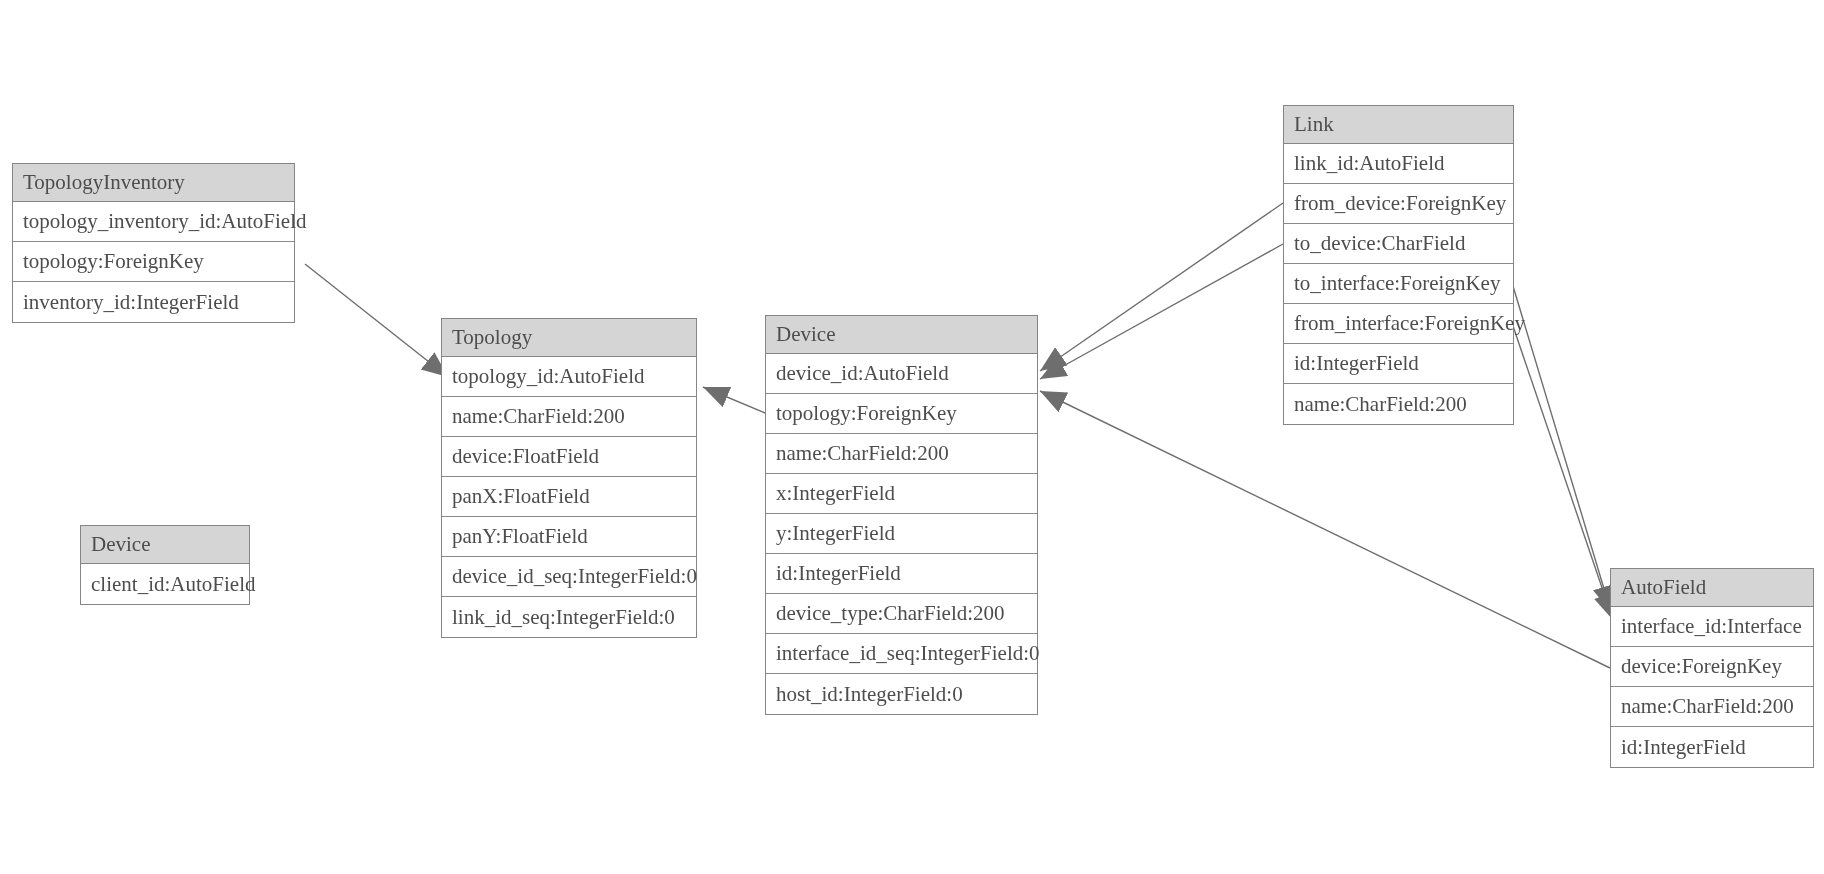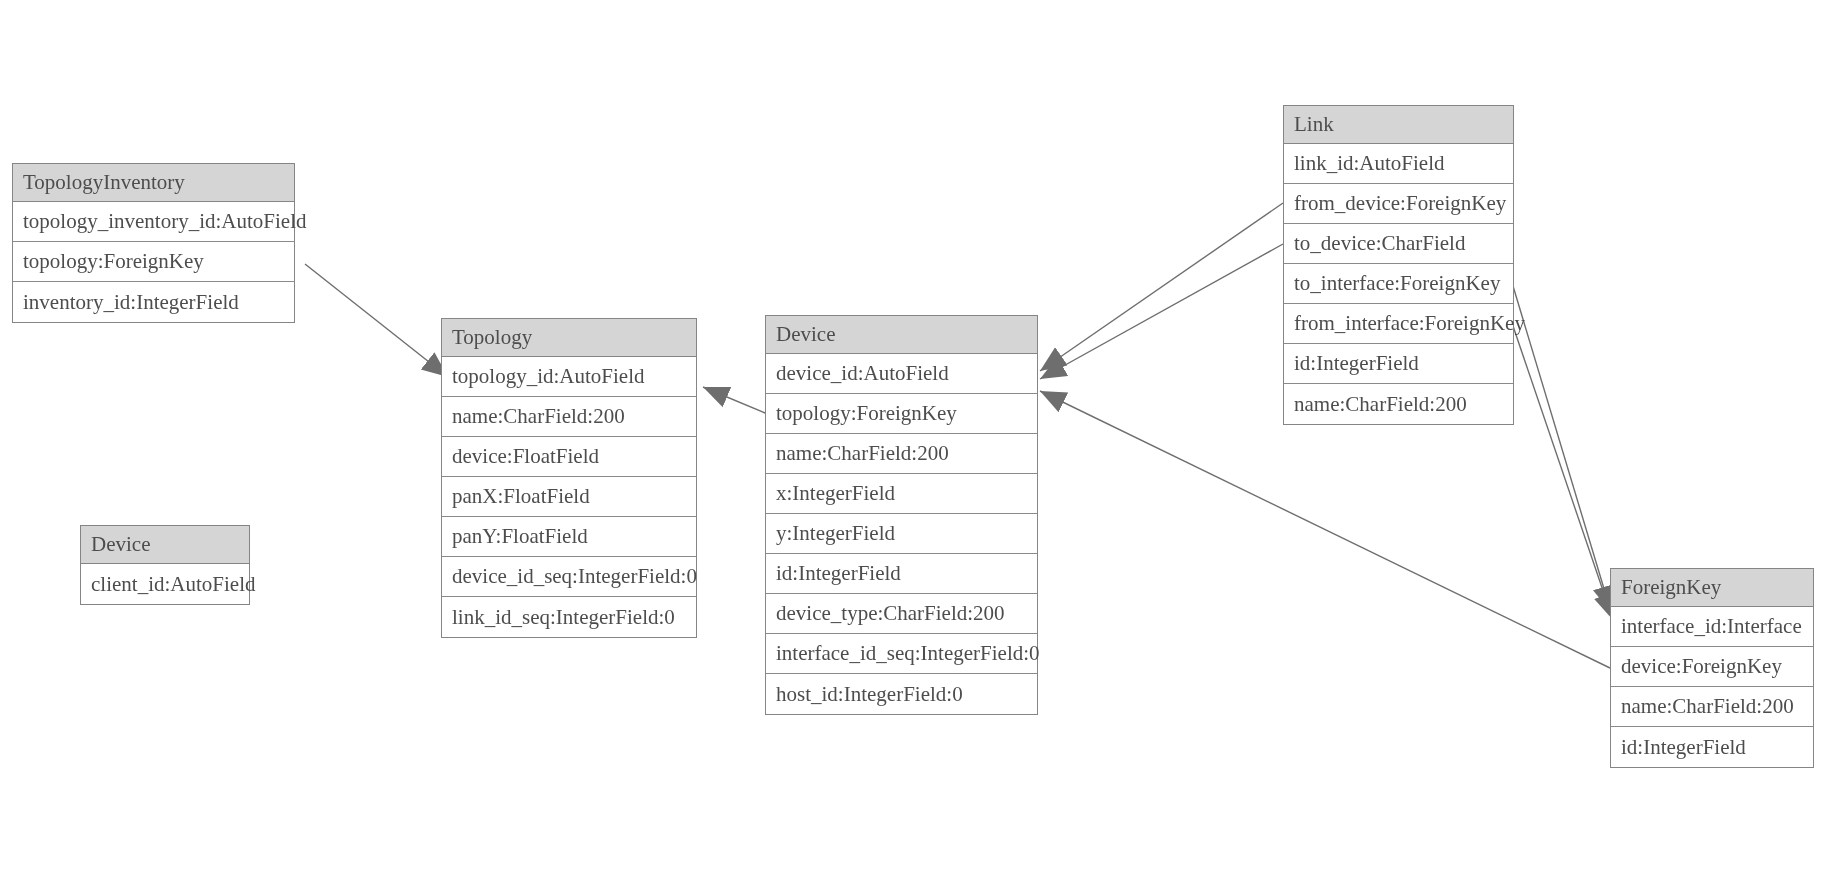--- a/index.html
+++ b/index.html
@@ -107,19 +107,19 @@
       <div class="entity-header">Link</div>
       <div class="entity-row">link_id:AutoField</div>
       <div class="entity-row">from_device:ForeignKey</div>
       <div class="entity-row">to_device:CharField</div>
       <div class="entity-row">to_interface:ForeignKey</div>
       <div class="entity-row">from_interface:ForeignKey</div>
       <div class="entity-row">id:IntegerField</div>
       <div class="entity-row">name:CharField:200</div>
     </div>
     <div class="entity" style="left: 1610px; top: 568px; width: 204px;">
-      <div class="entity-header">ForeignKey</div>
+      <div class="entity-header">AutoField</div>
       <div class="entity-row">interface_id:Interface</div>
       <div class="entity-row">device:ForeignKey</div>
       <div class="entity-row">name:CharField:200</div>
       <div class="entity-row">id:IntegerField</div>
     </div>
   </div>
 
 </body></html>

